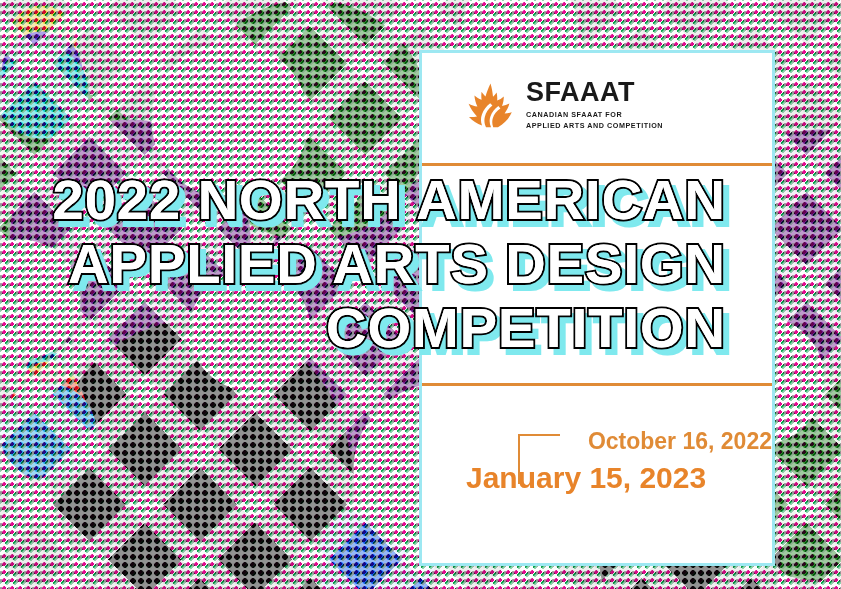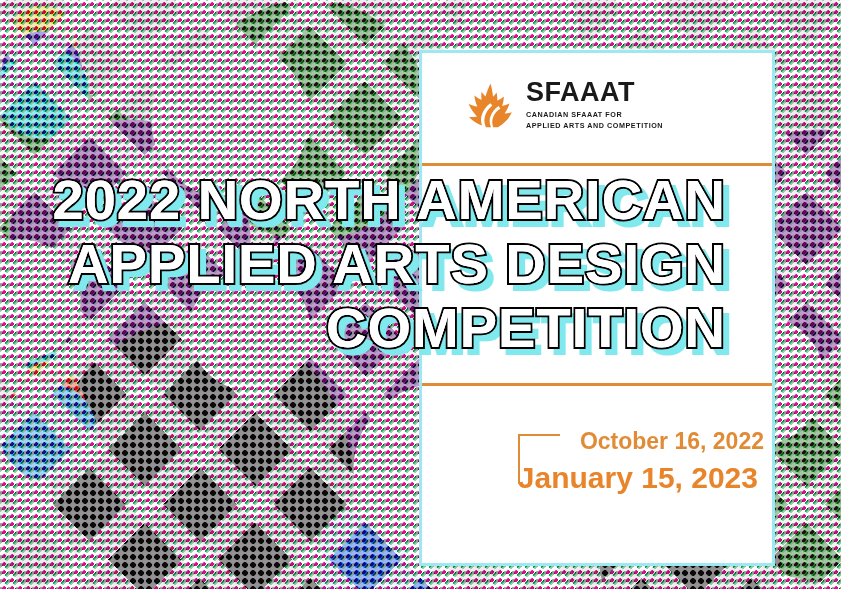--- a/index.html
+++ b/index.html
@@ -107,28 +107,28 @@
               font-family:"Liberation Sans",sans-serif;}
   .logo-sub{font-size:7.2px;font-weight:bold;letter-spacing:.55px;color:#1a1a1a;
             margin-top:4px;line-height:1.5;}
 
   .rule{position:absolute;left:0;width:100%;height:3px;background:#e08b36;}
   .rule-top{top:110px;}
   .rule-bottom{top:330px;}
 
   
   .dates{position:absolute;left:0;top:375px;width:100%;}
-  .date-line-a{display:flex;align-items:center;justify-content:flex-end;padding-right:8px;}
+  .date-line-a{display:flex;align-items:center;justify-content:flex-end;padding-right:0;}
   .bracket{
     position:absolute;left:96px;top:6px;width:40px;height:48px;
     border-left:2px solid #e08b36;border-top:2px solid #e08b36;
   }
   .date-a{font-size:23px;font-weight:bold;color:#e08b36;letter-spacing:0px;}
   .date-b{font-size:30px;font-weight:bold;color:#e8842a;letter-spacing:0px;
-          text-align:right;padding-right:14px;margin-top:6px;}
+          padding-right:14px;margin-top:6px;margin-left:44px;}
 
   
   .headline{position:absolute;left:12px;top:168px;width:780px;z-index:9;
             text-align:right;padding-right:66px;box-sizing:border-box;}
   .hl{display:block;position:relative;
       font-family:"Liberation Sans",sans-serif;
       font-weight:bold;font-size:56px;line-height:64px;
       letter-spacing:1px;
       color:#ffffff;
       -webkit-text-stroke:4px #000000;

